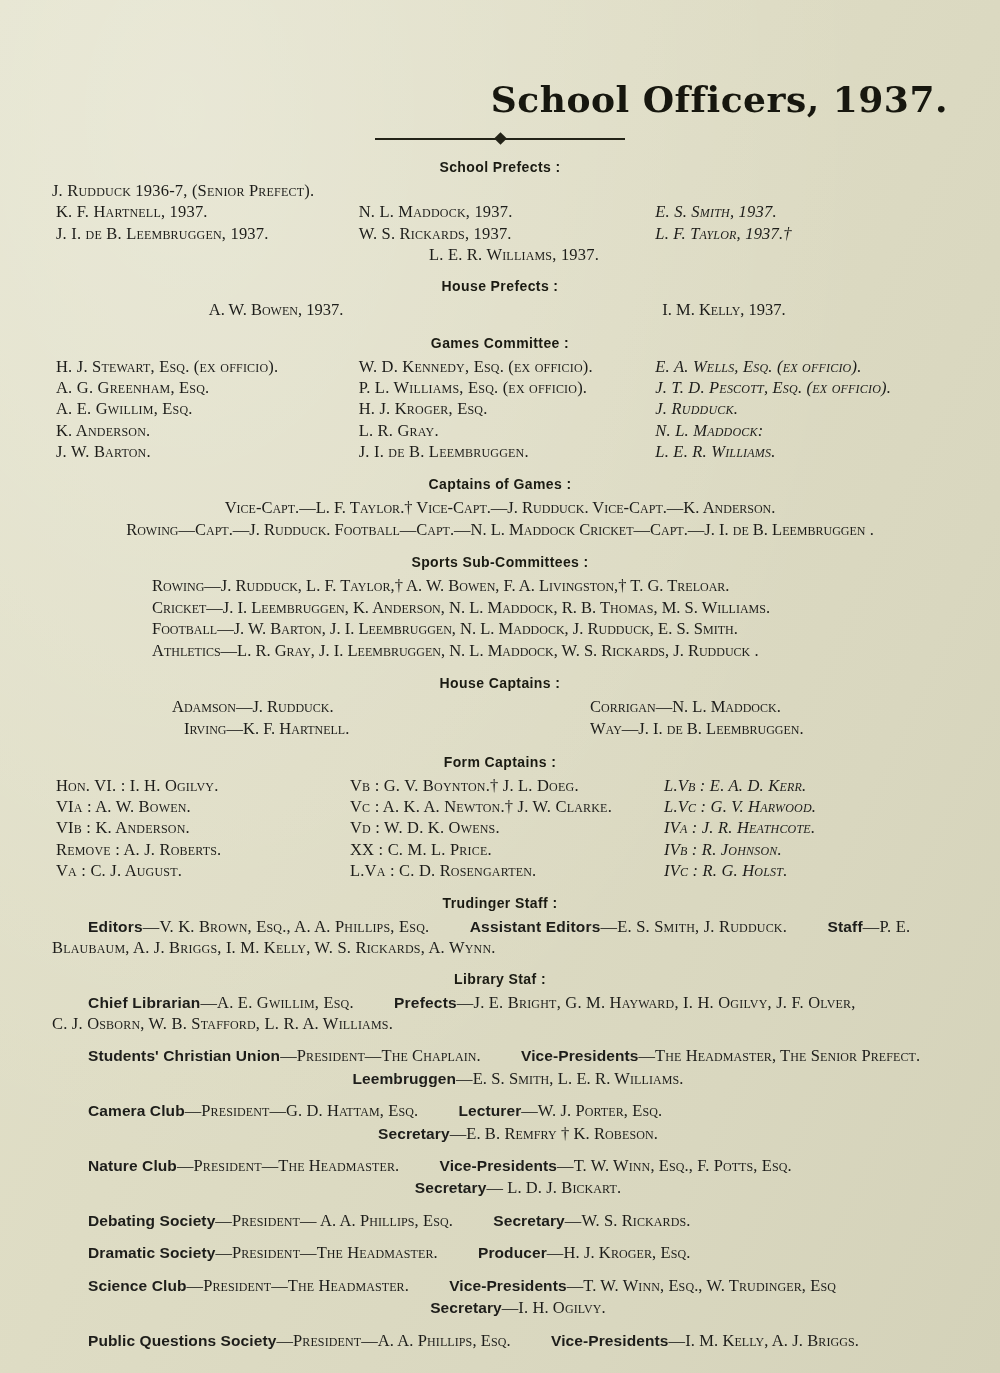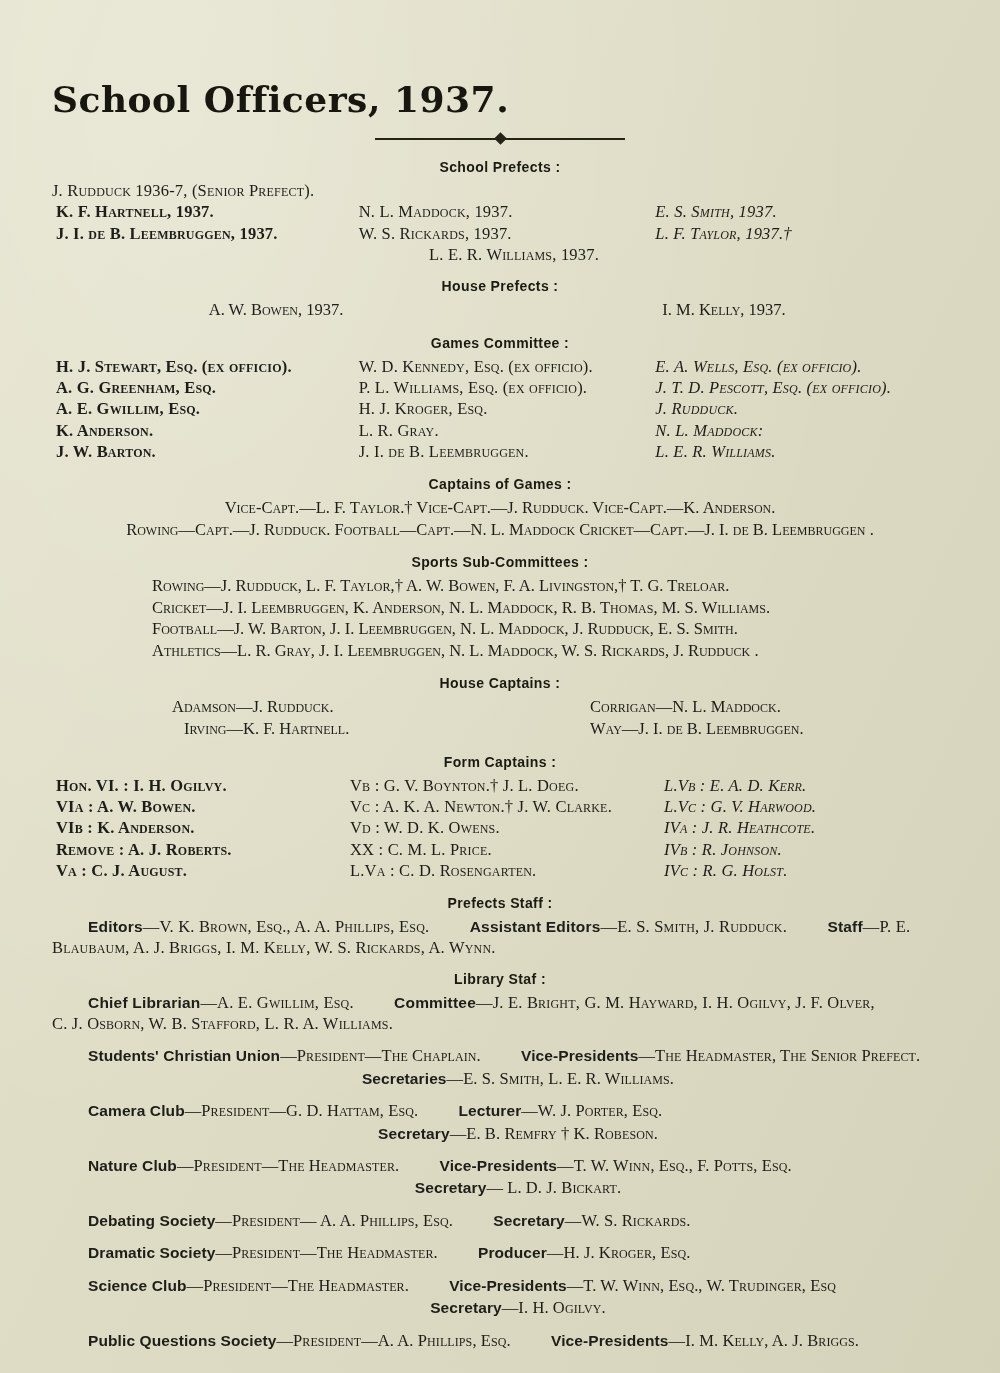--- a/index.html
+++ b/index.html
@@ -18,21 +18,21 @@
     position: relative;
     width: 1000px;
     height: 1373px;
     box-sizing: border-box;
     padding: 78px 52px 20px 52px;
     background:
       radial-gradient(ellipse at 18% 8%, rgba(255,255,255,0.25), rgba(255,255,255,0) 60%),
       linear-gradient(115deg, #e3e2cb 0%, #dedcc4 40%, #d9d7bf 75%, #d4d2b9 100%);
   }
   .title {
-    text-align: left;
+    text-align: right;
     font-family: "DejaVu Serif", serif;
     font-weight: bold;
     font-size: 35px;
     letter-spacing: 0.5px;
     color: #17170f;
     margin: 0 0 2px 0;
   }
   .title .goth {
     font-family: "DejaVu Serif", serif;
     font-size: 36px;
@@ -84,21 +84,21 @@
     margin-left: 36px;
   }
   .cols3 {
     display: flex;
     font-size: 16.5px;
     line-height: 1.3;
     font-variant: small-caps;
     letter-spacing: 0.2px;
   }
   .cols3 > div { flex: 1 1 0; }
-  .cols3 .c1 { padding-left: 4px; font-weight: bold; }
+  .cols3 .c1 { padding-left: 4px; }
   .cols3 .c2 { padding-left: 10px; }
   .cols3 .c3 { padding-left: 4px; font-style: italic; }
   .cols2 {
     display: flex;
     font-size: 16.5px;
     line-height: 1.34;
     font-variant: small-caps;
   }
   .cols2 > div { flex: 1 1 0; }
   .center { text-align: center; }
@@ -228,38 +228,38 @@
     </div>
     <div class="c3" style="padding-left:30px">
       <div>L.Vb :  E. A. D. Kerr.</div>
       <div>L.Vc :  G. V. Harwood.</div>
       <div>IVa :  J. R. Heathcote.</div>
       <div>IVb :  R. Johnson.</div>
       <div>IVc :  R. G. Holst.</div>
     </div>
   </div>
 
-  <h2 class="sec">Prefects Staff :</h2>
+  <h2 class="sec">Trudinger Staff :</h2>
   <div class="line">
     <span class="lbl">Editors</span><span>—V. K. Brown, Esq., A. A. Phillips, Esq.   </span><span class="lbl">Assistant Editors</span><span>—E. S. Smith, J. Rudduck.   </span><span class="lbl">Staff</span><span>—P. E.</span>
   </div>
   <div class="line">Blaubaum, A. J. Briggs, I. M. Kelly, W. S. Rickards, A. Wynn.</div>
 
   <h2 class="sec">Library Staf :</h2>
   <div class="line" style="text-align:left; padding-left:0">
-    <span class="lbl">Chief Librarian</span><span>—A. E. Gwillim, Esq.   </span><span class="lbl">Committee</span><span>—J. E. Bright, G. M. Hayward, I. H. Ogilvy,  J. F. Olver,</span>
+    <span class="lbl">Chief Librarian</span><span>—A. E. Gwillim, Esq.   </span><span class="lbl">Prefects</span><span>—J. E. Bright, G. M. Hayward, I. H. Ogilvy,  J. F. Olver,</span>
   </div>
   <div class="line">C. J. Osborn, W. B. Stafford, L. R. A. Williams.</div>
 
   <div>
     <div class="clubline">
       <span class="lbl">Students' Christian Union</span><span>—President—The Chaplain.   </span><span class="lbl">Vice-Presidents</span><span>—The Headmaster, The Senior Prefect.</span>
     </div>
     <div class="clubline sub">
-      <span class="lbl">Secretaries</span><span>—E. S. Smith, L. E. R. Williams.</span>
+      <span class="lbl">Leembruggen</span><span>—E. S. Smith, L. E. R. Williams.</span>
     </div>
 
     <div class="clubline">
       <span class="lbl">Camera Club</span><span>—President—G. D. Hattam, Esq.          </span><span class="lbl">Lecturer</span><span>—W. J. Porter, Esq.</span>
     </div>
     <div class="clubline sub">
       <span class="lbl">Secretary</span><span>—E. B. Remfry †  K. Robeson.</span>
     </div>
 
     <div class="clubline">

